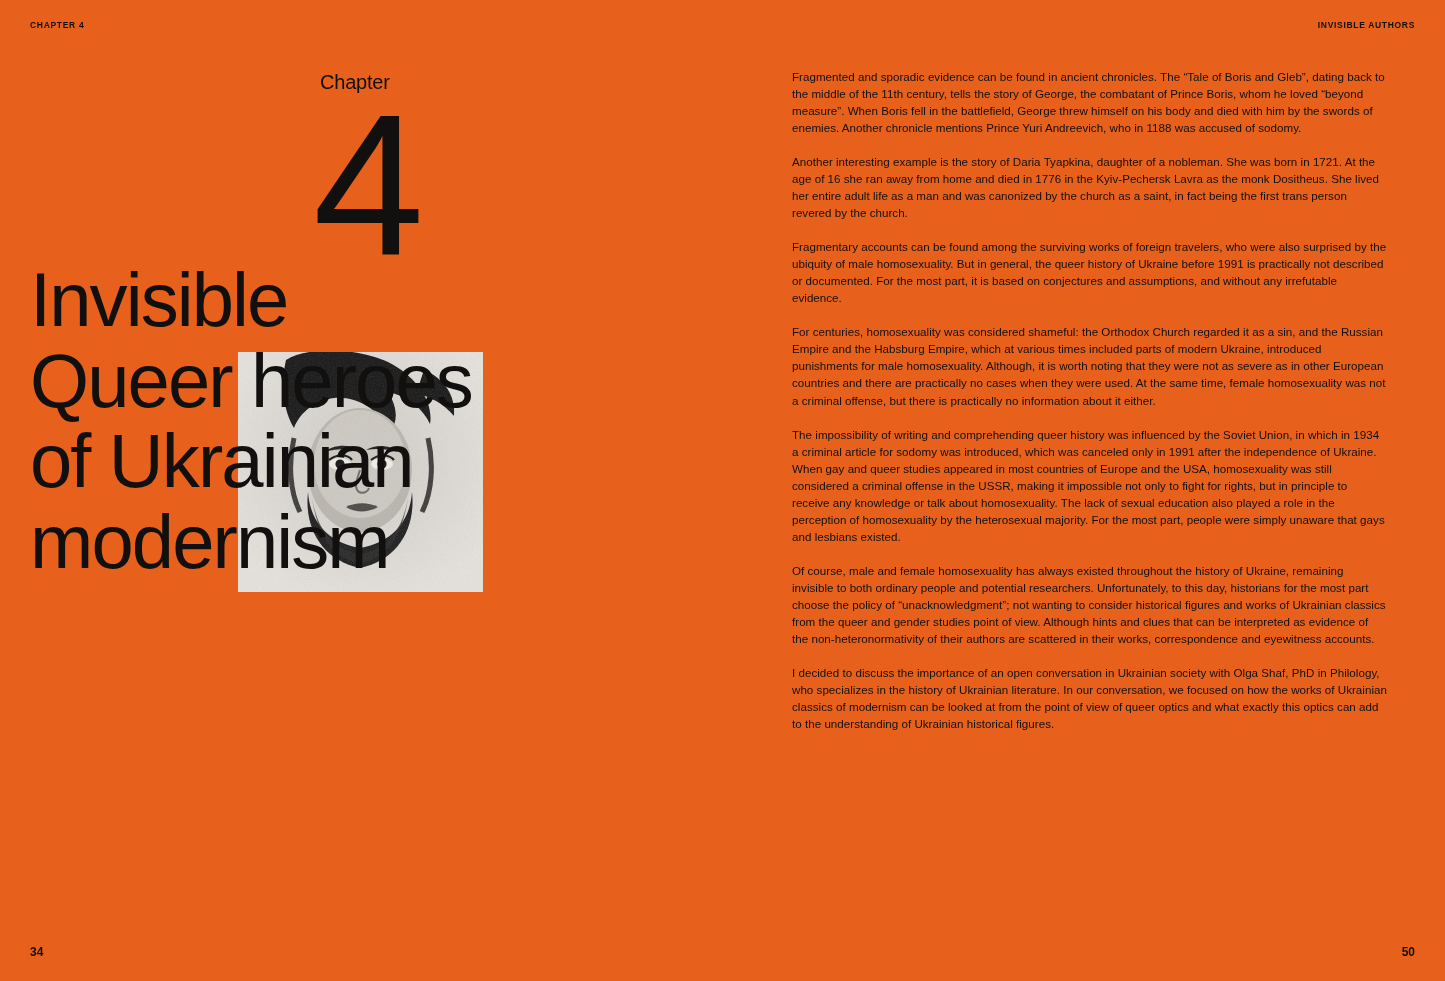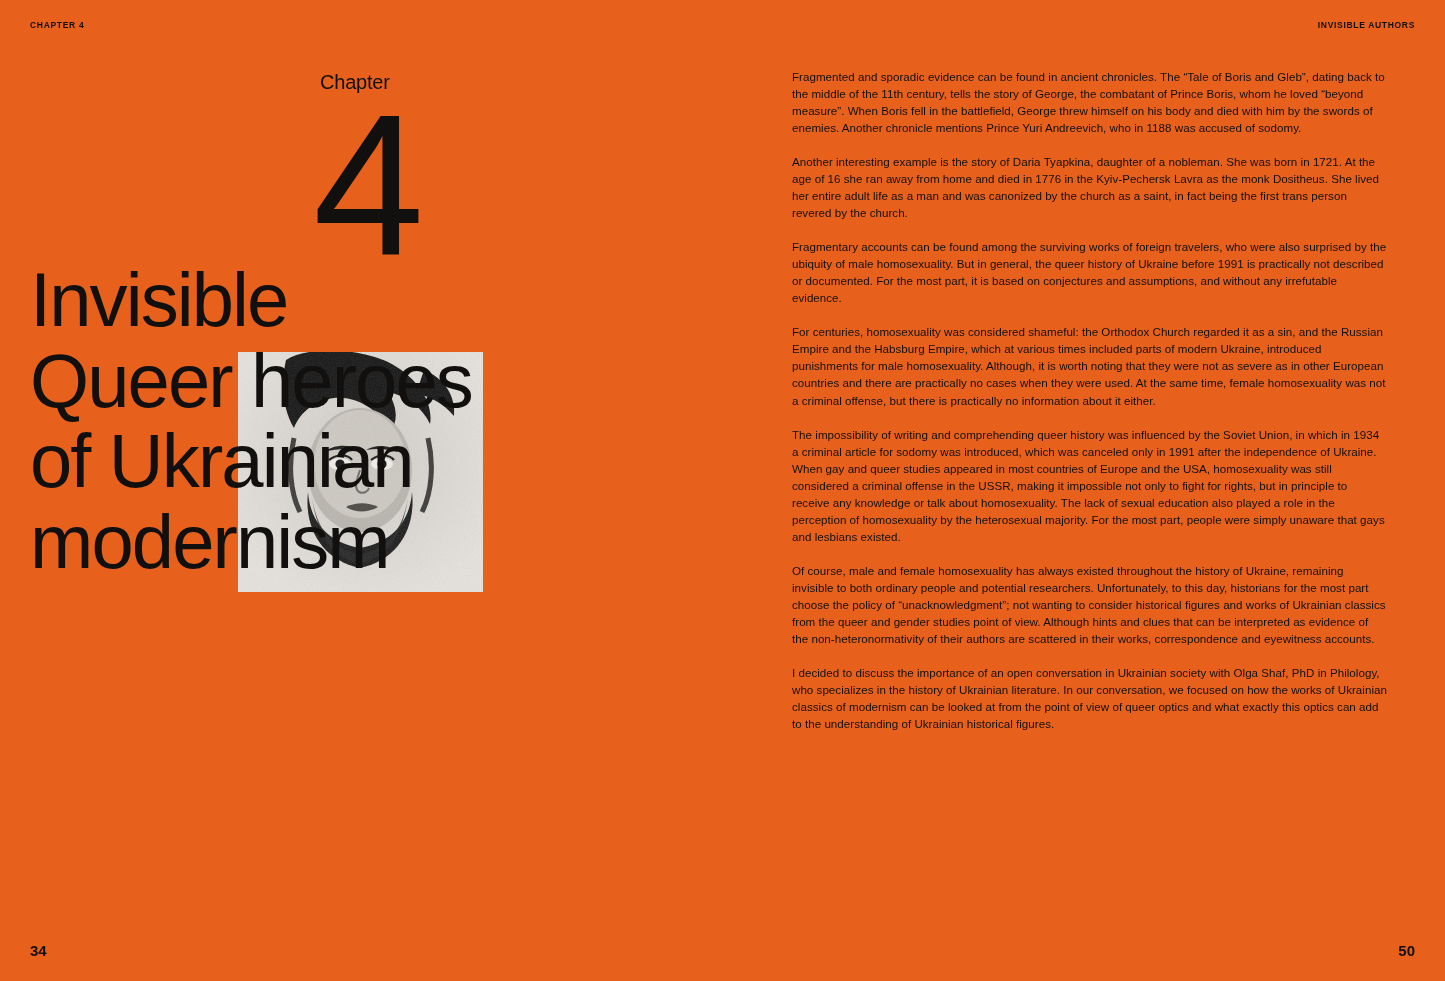--- a/index.html
+++ b/index.html
@@ -32,21 +32,21 @@
     color: #12100E;
     text-align: right;
   }
   .runhead.left { left: 30px; }
   .runhead.right { right: 30px; text-align: right; padding-left: 48px; }
 
   
   .folio {
     position: absolute;
     bottom: 22px;
-    font-size: 15px;
+    font-size: 12px;
     font-weight: 700;
     color: #12100E;
   }
   .folio.left { left: 30px; }
   .folio.right { right: 30px; }
 
   
   .left-col {
     position: absolute;
     left: 30px;

